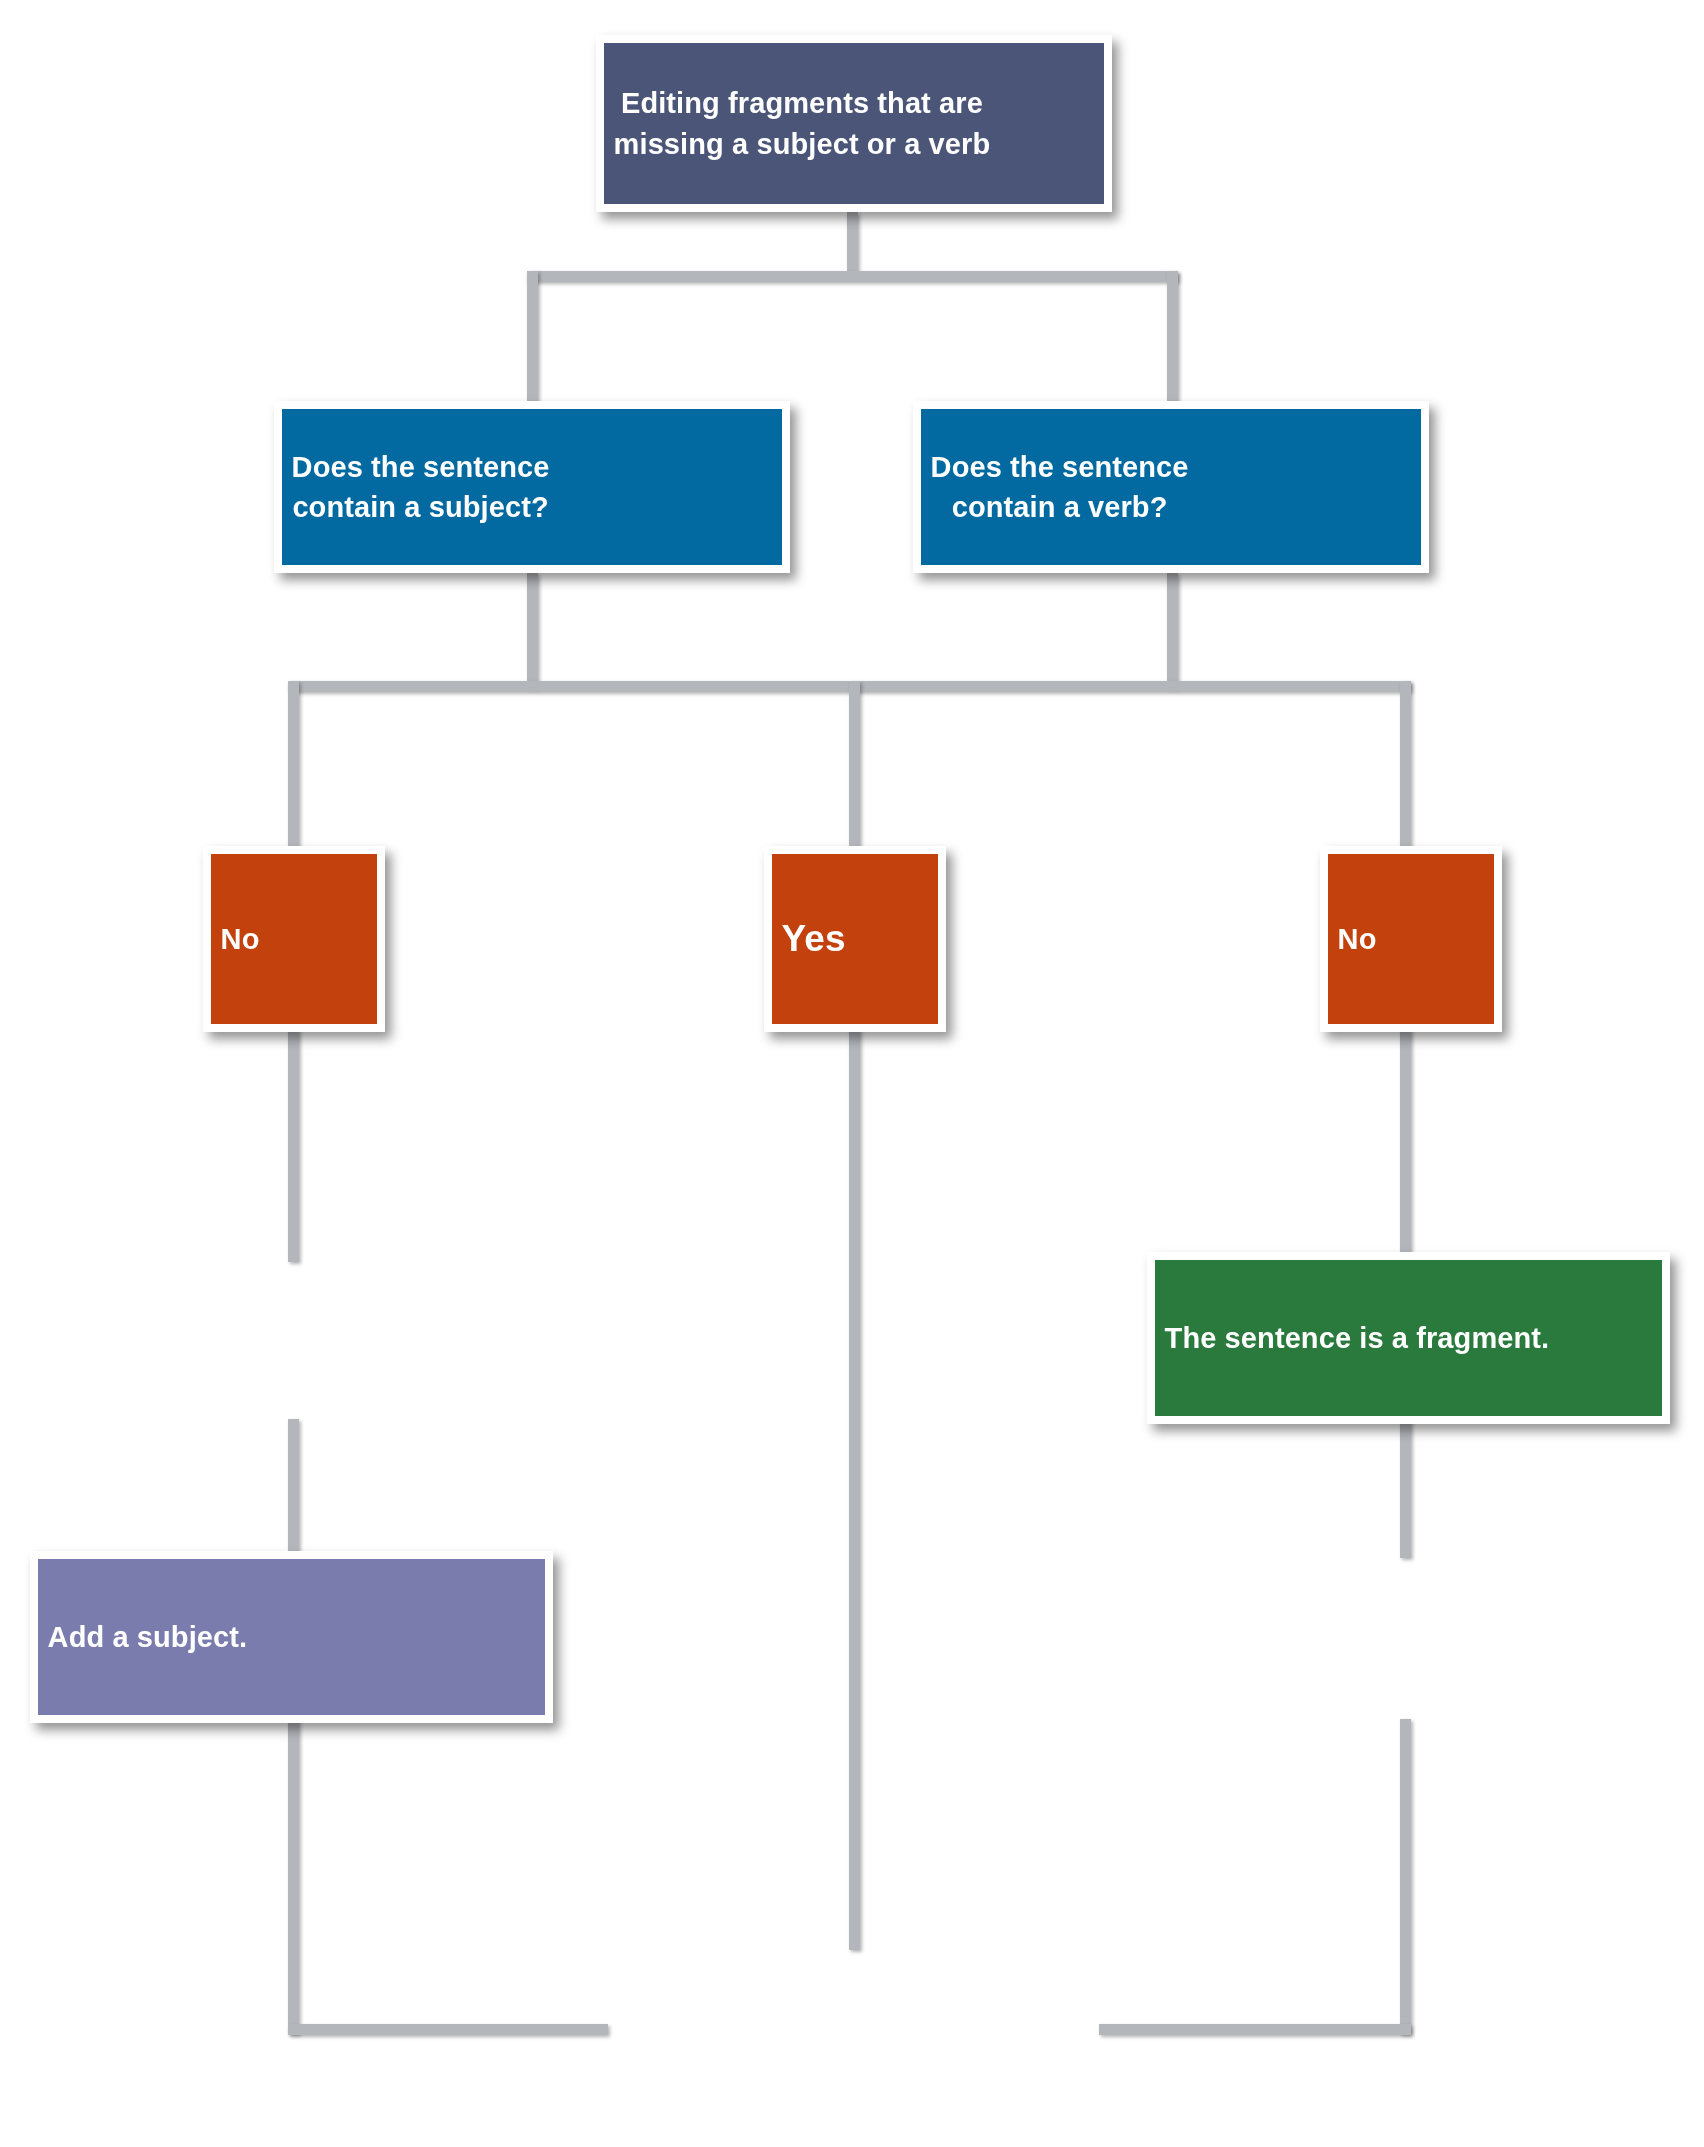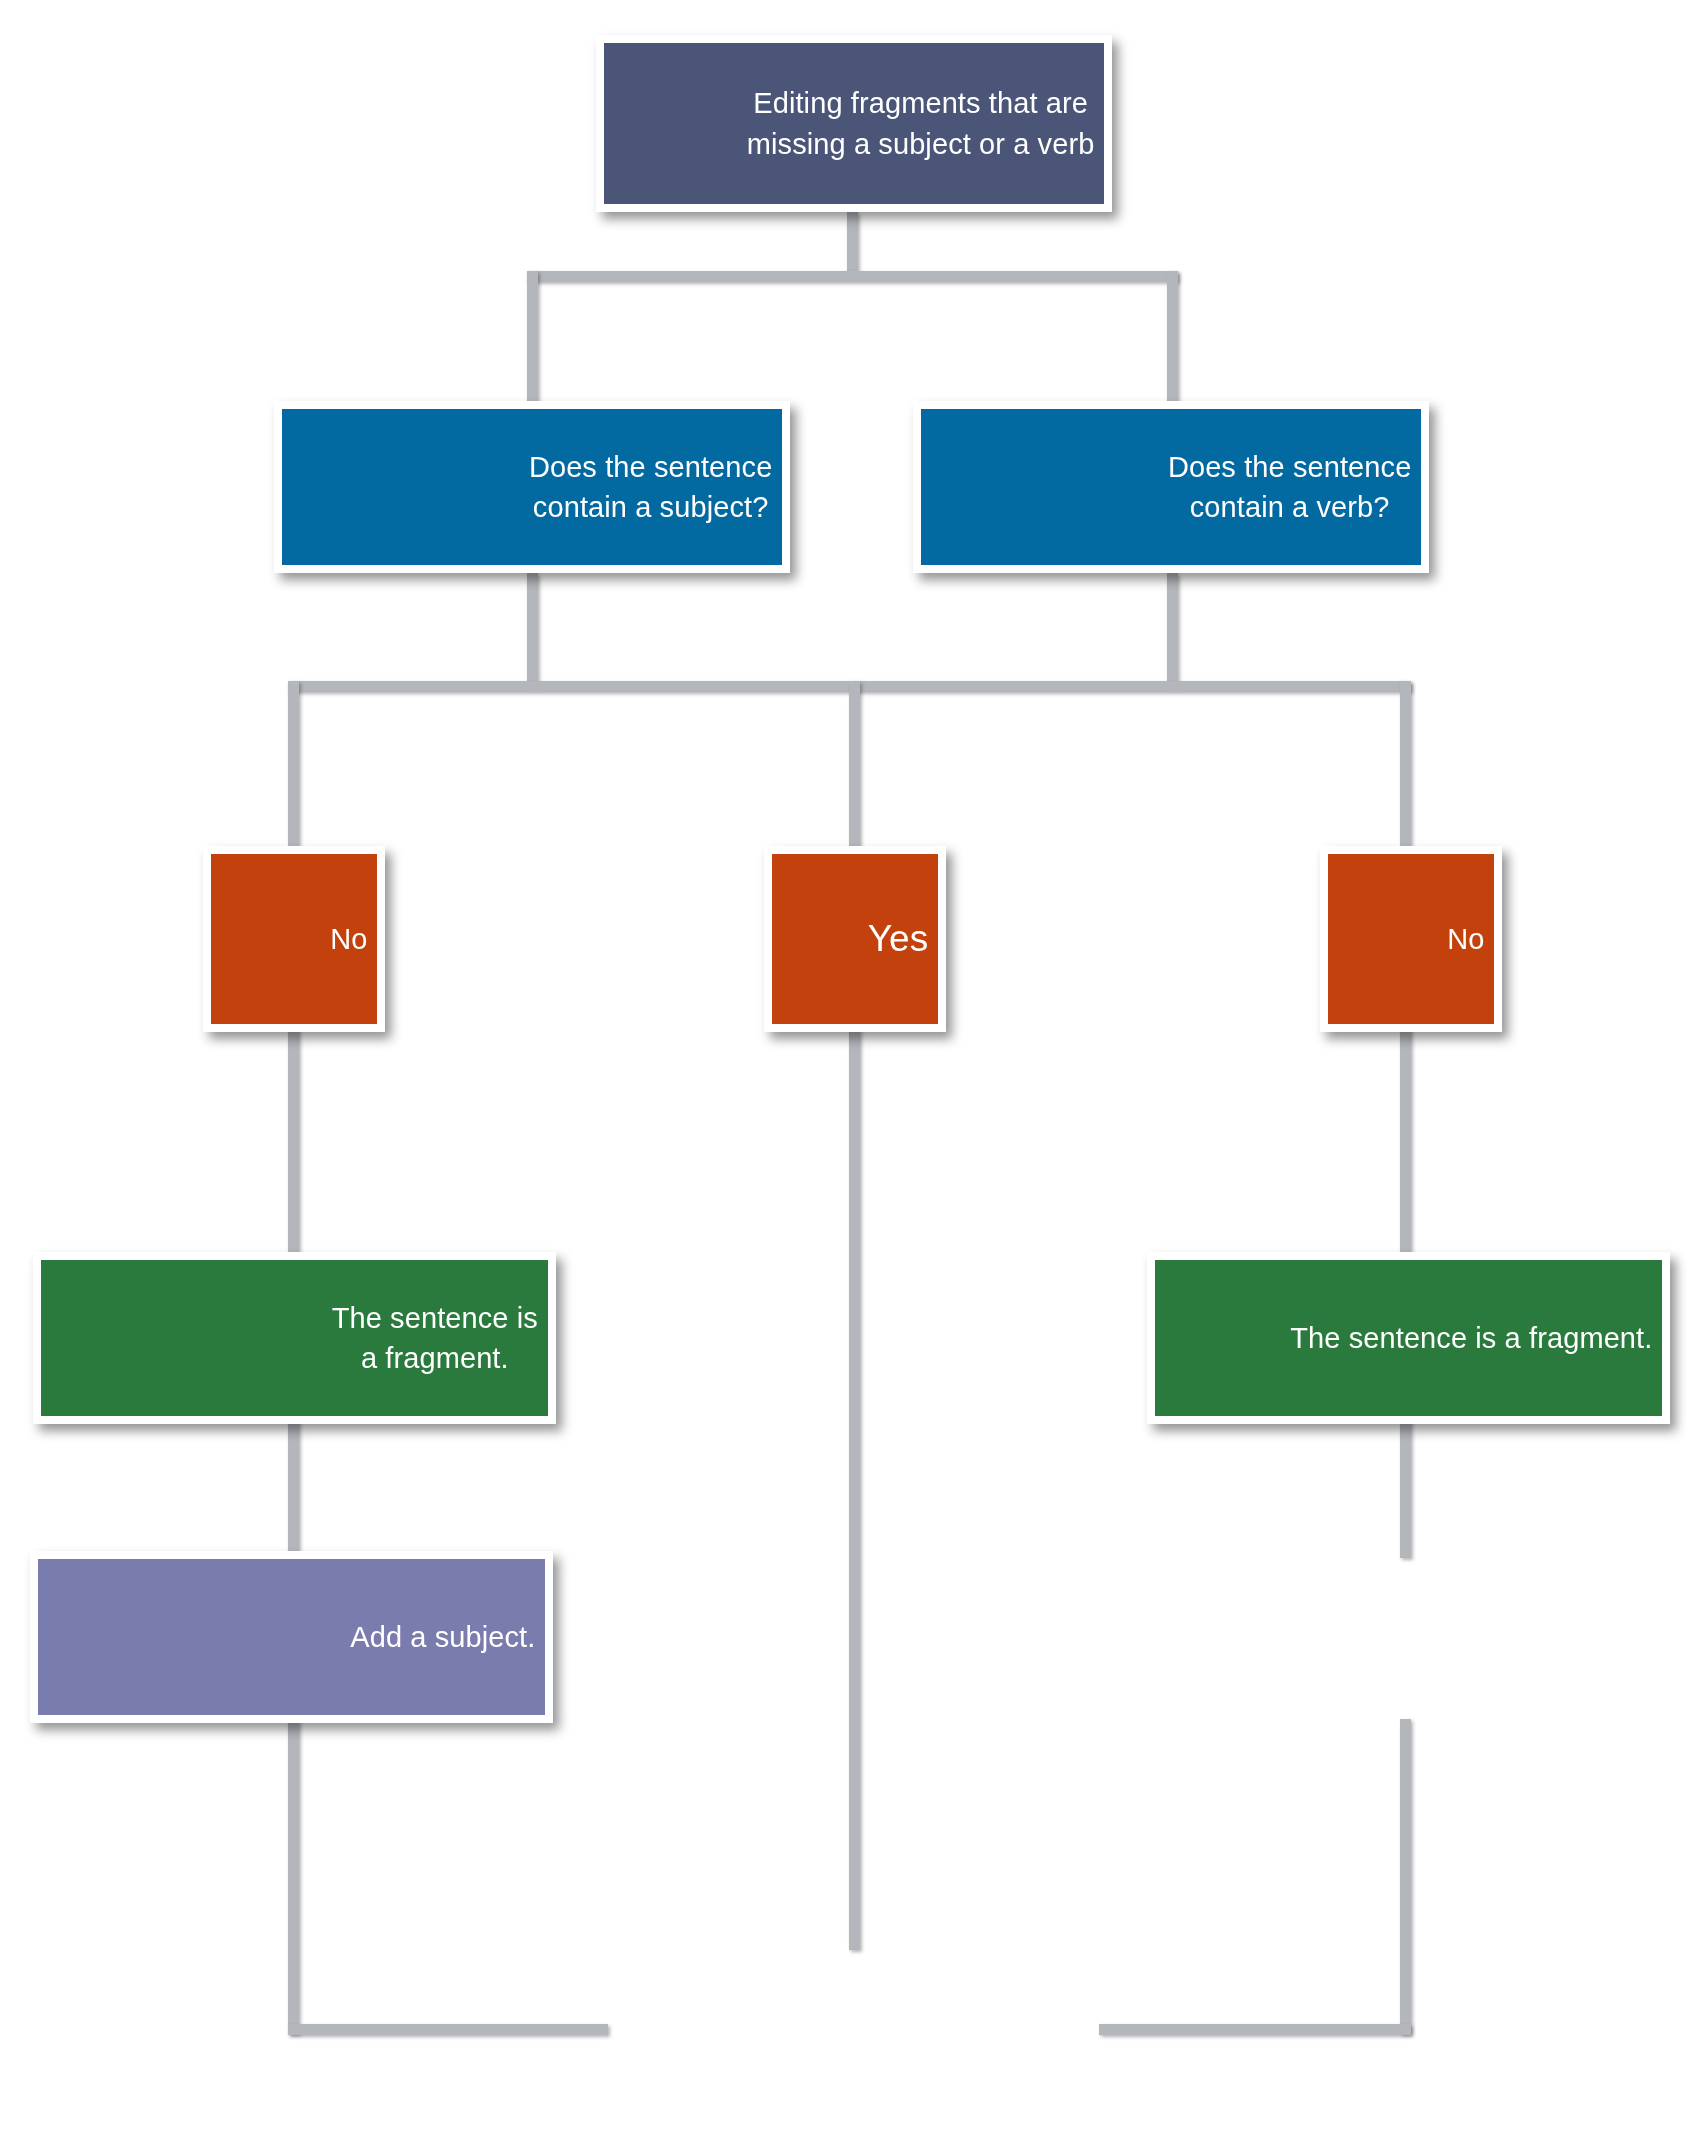--- a/index.html
+++ b/index.html
@@ -26,24 +26,24 @@
     z-index: 1;
   }
 
   
   .node {
     position: absolute;
     box-sizing: border-box;
     border: 8.6px solid #ffffff;
     display: flex;
     align-items: center;
-    justify-content: flex-end;
+    justify-content: flex-start;
     text-align: center;
     color: #ffffff;
-    font-weight: normal;
+    font-weight: bold;
     line-height: 1.38;
     box-shadow: 5.7px 6.7px 10.5px rgba(0,0,0,0.42);
     z-index: 3;
     letter-spacing: 0.1px;
   }
   .node .txt {
     display: block;
     white-space: pre-line;
     padding: 0 9.6px;
   }
@@ -123,24 +123,20 @@
   </div>
 
   <div class="node n-ans" id="node-yes-mid">
     <span class="txt">Yes</span>
   </div>
 
   <div class="node n-ans" id="node-no-right">
     <span class="txt">No</span>
   </div>
 
-  <div class="node n-frag" id="node-frag-left">
-    <span class="txt">The sentence is
-a fragment.</span>
-  </div>
 
   <div class="node n-frag" id="node-frag-right">
     <span class="txt">The sentence is a fragment.</span>
   </div>
 
   <div class="node n-action" id="node-add-subj">
     <span class="txt">Add a subject.</span>
   </div>
 
 

